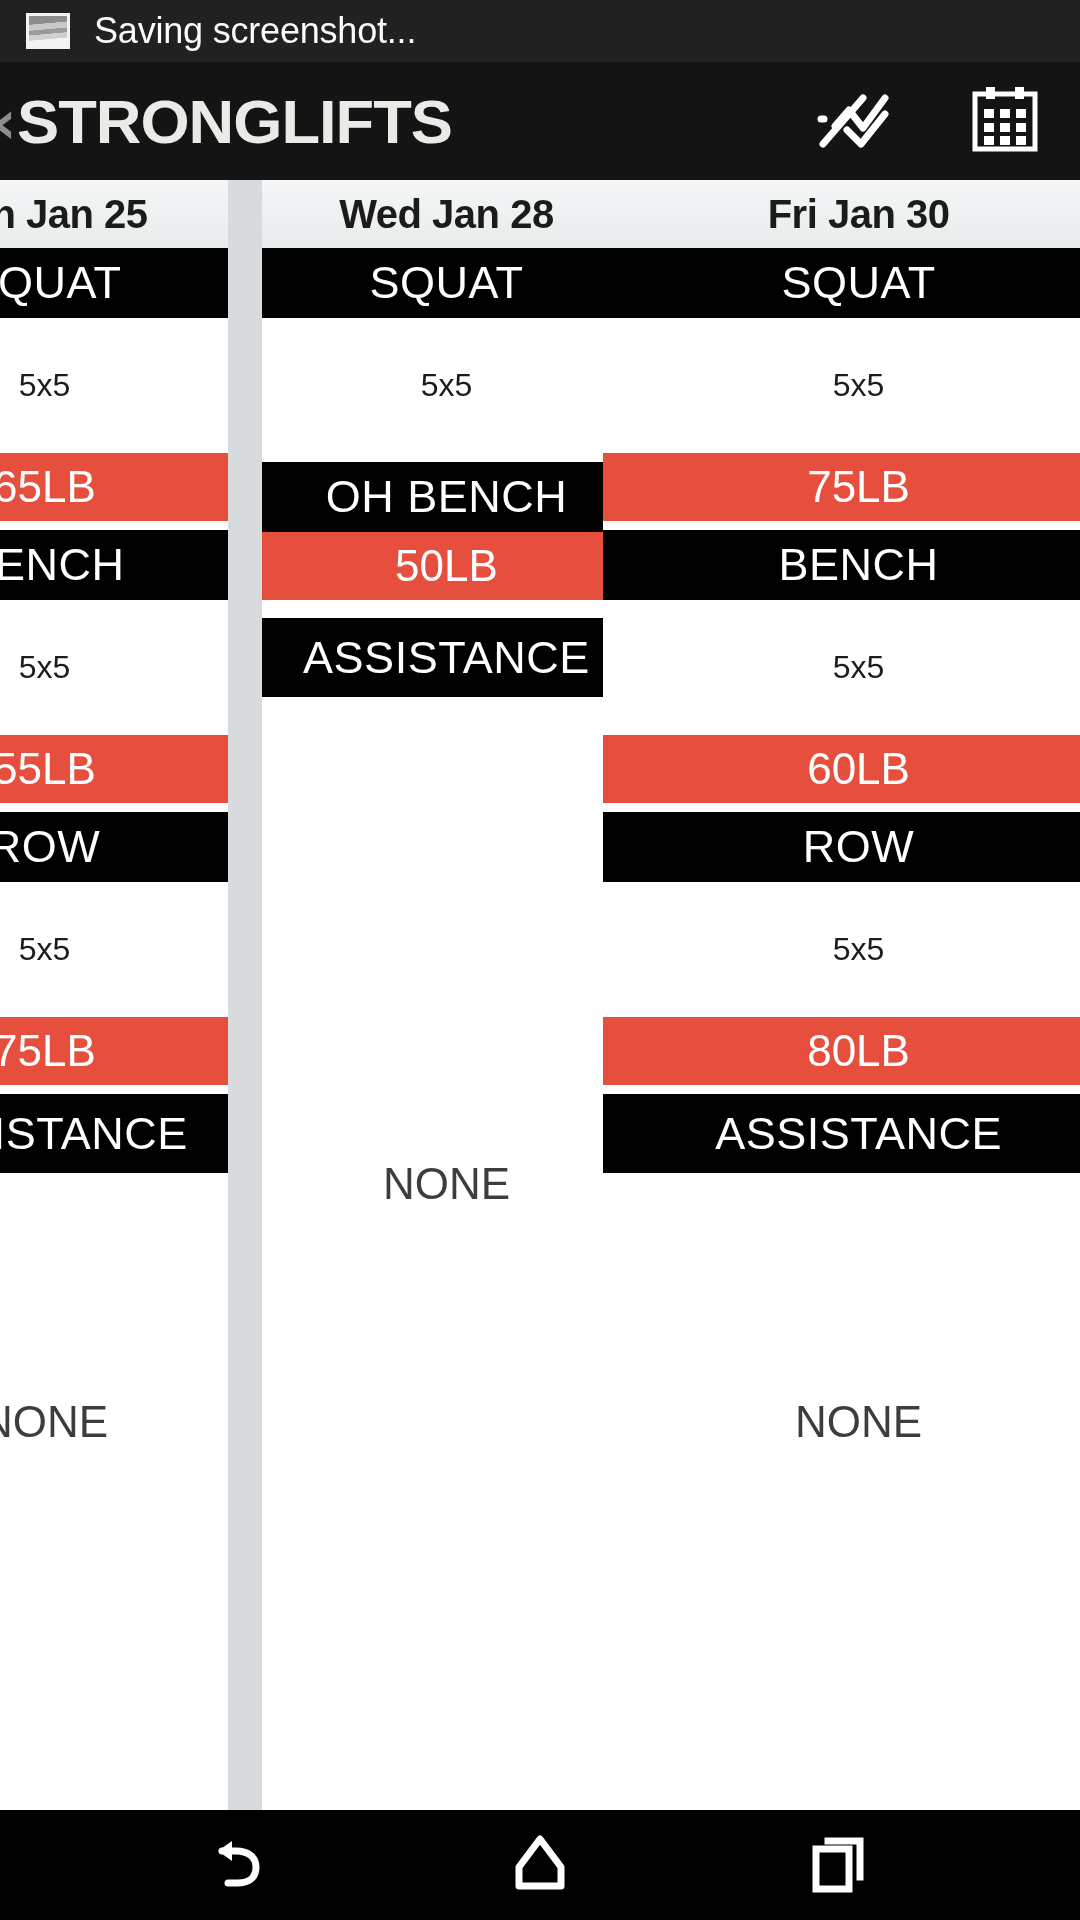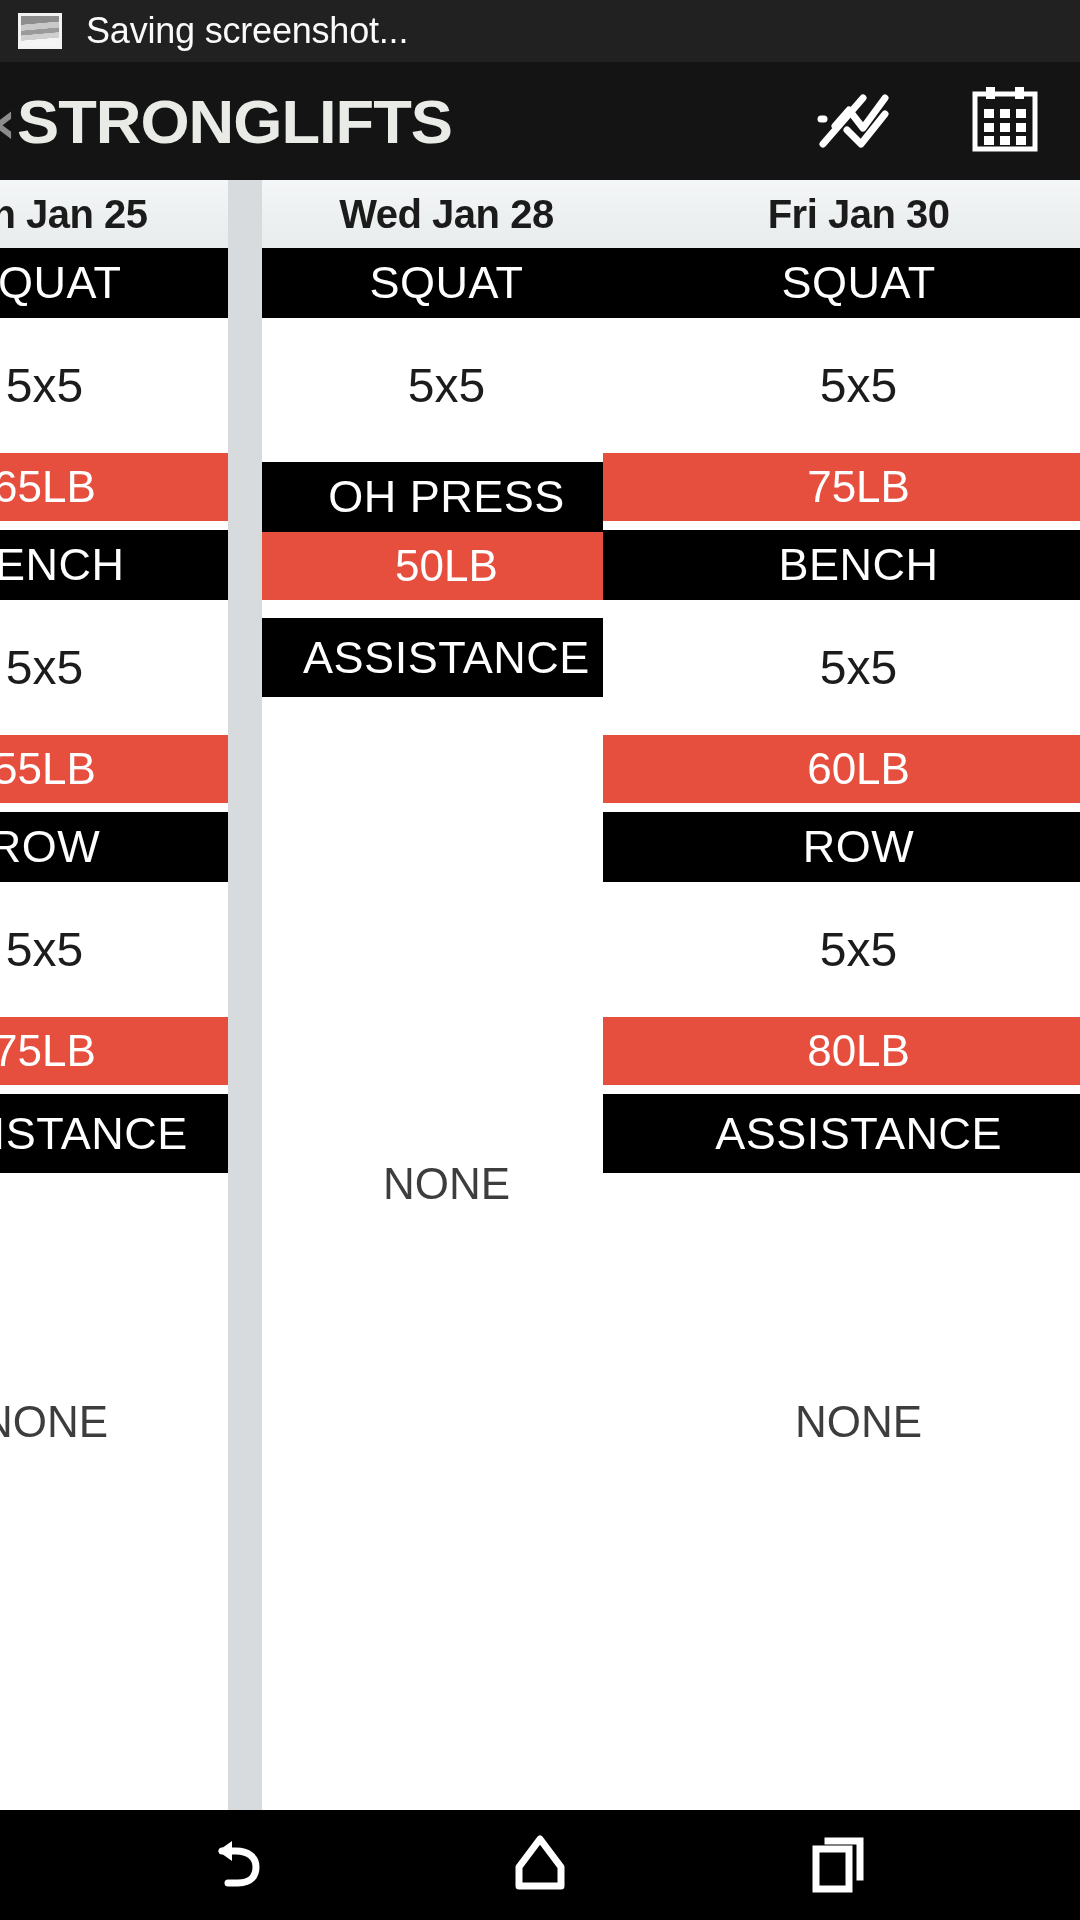--- a/index.html
+++ b/index.html
@@ -15,21 +15,21 @@
     background:#d7dbdd;
     overflow:hidden;
   }
 
   
   .statusbar{
     position:absolute; left:0; top:0;
     width:1080px; height:62px;
     background:#212121;
     display:flex; align-items:center;
-    padding-left:18px;
+    padding-left:26px;
   }
   .shot-icon{
     width:44px; height:36px;
     border:3px solid #f2f2f2;
     background:linear-gradient(175deg,#8d8d8d 0%,#8d8d8d 26%,#c9c9c9 27%,#c9c9c9 44%,#9a9a9a 45%,#9a9a9a 58%,#cfcfcf 59%,#cfcfcf 74%,#f4f4f4 75%,#f4f4f4 100%);
     flex:0 0 auto;
   }
   .status-text{
     color:#fafafa;
     font-size:36px;
@@ -128,21 +128,21 @@
     color:#ffffff; font-size:45px;
     letter-spacing:0.5px; white-space:nowrap;
   }
 
   .ex-reps{
     flex:0 0 135px; height:135px;
     background:#ffffff;
     display:flex; align-items:center; justify-content:center;
   }
   .ex-reps span{
-    color:#1c1c1c; font-size:48px; white-space:nowrap;
+    color:#1c1c1c; font-size:32px; white-space:nowrap;
   }
 
   .ex-weight{
     flex:0 0 68px; height:68px;
     background:#e64e3e;
     display:flex; align-items:center; justify-content:center;
   }
   .ex-weight span{
     color:#ffffff; font-size:44px; white-space:nowrap;text-align:center;
   }
@@ -291,21 +291,21 @@
 
         <div class="ex-name">
           <span>SQUAT</span>
         </div>
         <div class="ex-reps">
           <span>5x5</span>
         </div>
         <div class="ex-sep"></div>
 
         <div class="ex-name">
-          <span>OH PRESS</span>
+          <span>OH BENCH</span>
         </div>
         <div class="ex-weight">
           <span>50LB</span>
         </div>
         <div class="ex-sep"></div>
 
         <div class="ex-sep"></div>
 
         <div class="assist-name">
           <span>ASSISTANCE</span>

